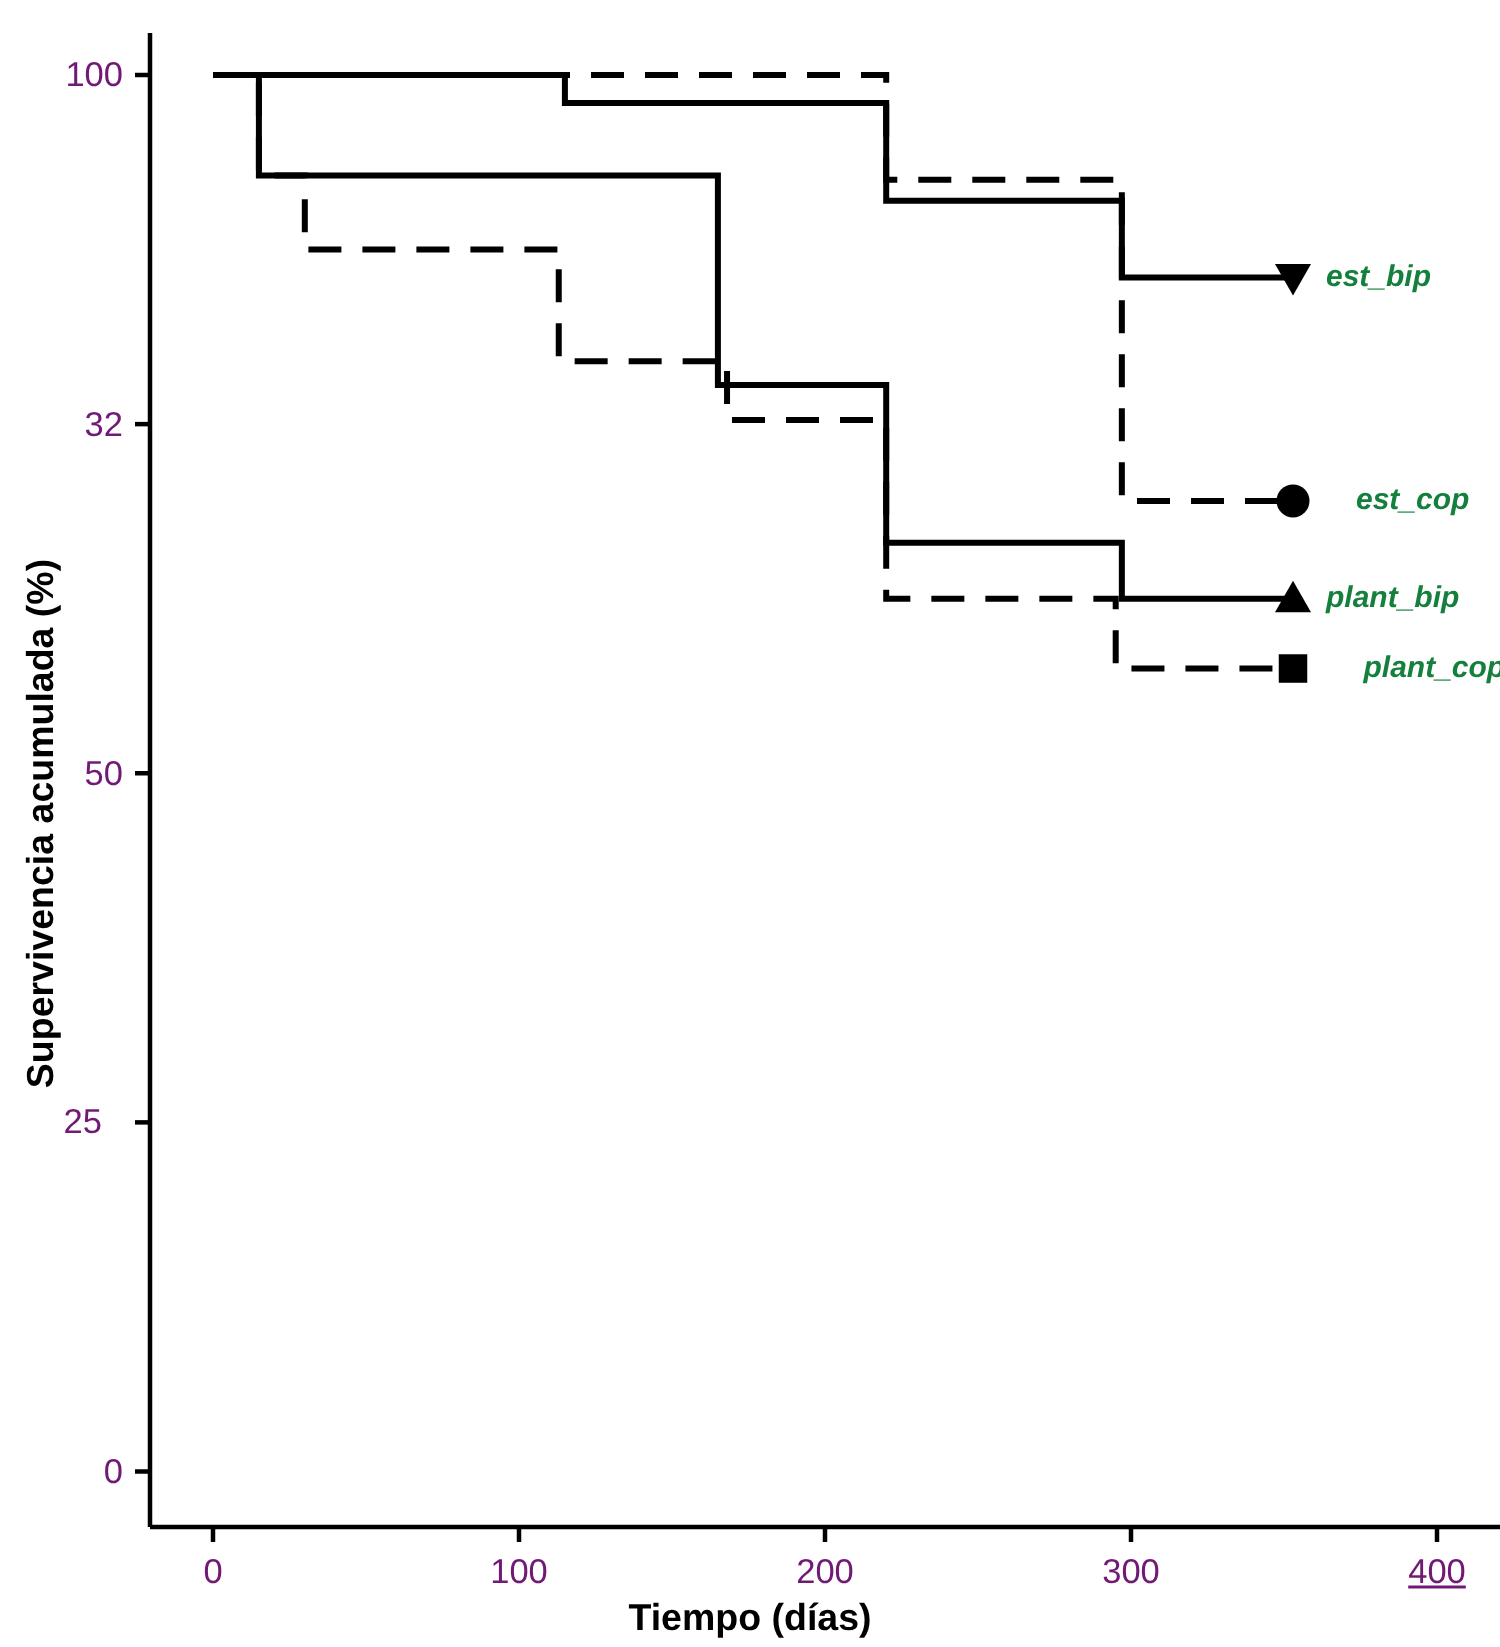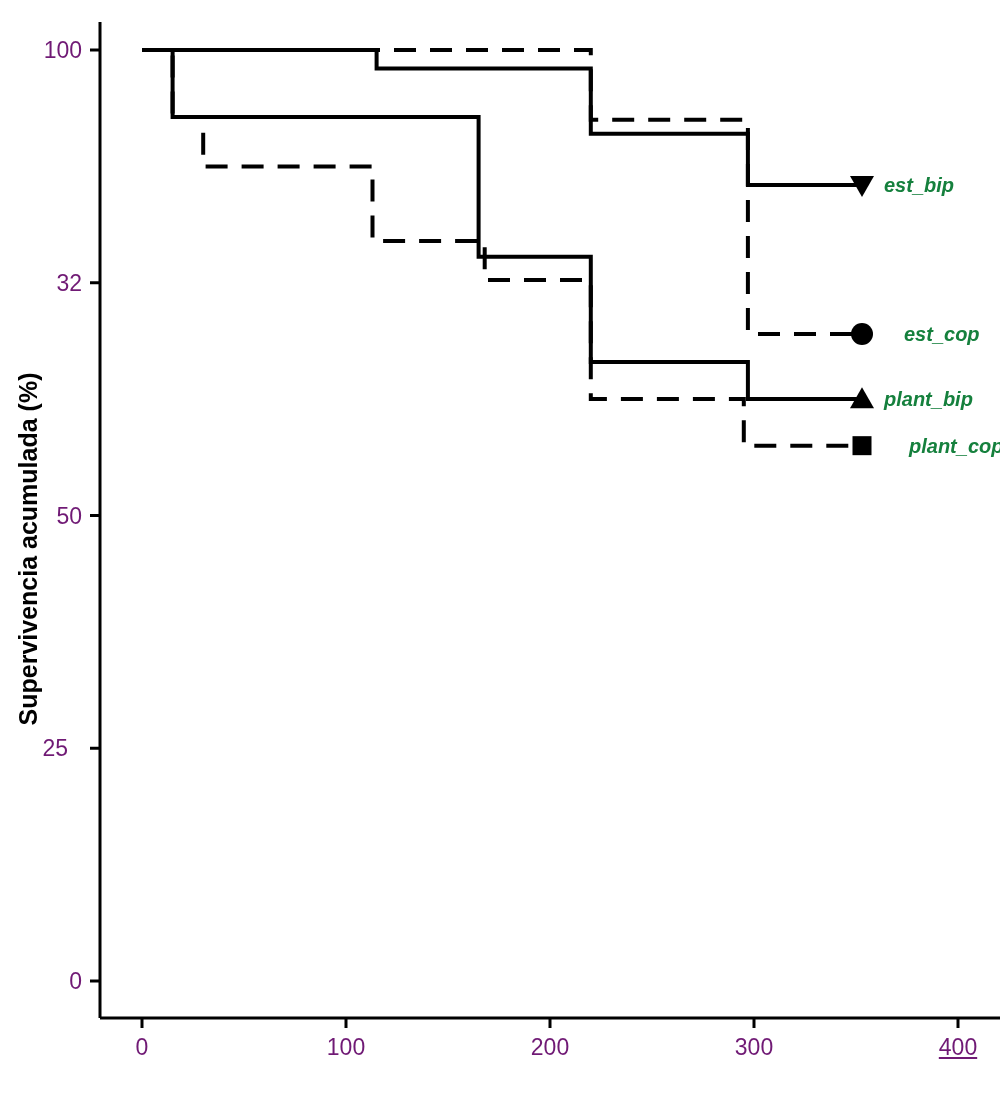--- a/index.html
+++ b/index.html
@@ -89,20 +89,21 @@
       <polyline points="142.0,50.0 376.6,50.0 376.6,50.0 590.8,50.0 590.8,119.8 747.9,119.8 747.9,334.0 860.1,334.0" fill="none" stroke="#000000" stroke-width="4" stroke-linecap="butt" stroke-linejoin="miter" stroke-dasharray="22,14"></polyline>
       <polyline points="142.0,50.0 172.6,50.0 172.6,117.0 478.6,117.0 478.6,256.7 590.8,256.7 590.8,361.9 747.9,361.9 747.9,399.1 860.1,399.1" fill="none" stroke="#000000" stroke-width="4" stroke-linecap="butt" stroke-linejoin="miter"></polyline>
       <polyline points="142.0,50.0 172.6,50.0 172.6,117.0 203.2,117.0 203.2,166.4 372.5,166.4 372.5,240.9 484.7,240.9 484.7,280.0 590.8,280.0 590.8,399.1 743.8,399.1 743.8,445.7 860.1,445.7" fill="none" stroke="#000000" stroke-width="4" stroke-linecap="butt" stroke-linejoin="miter" stroke-dasharray="22,14"></polyline>
       <polygon points="862,196.995 850,175.995 874,175.995" fill="#000"></polygon>
       <circle cx="862" cy="333.95500000000004" r="11" fill="#000"></circle>
       <polygon points="862,387.125 850,408.125 874,408.125" fill="#000"></polygon>
       <rect x="852.5" y="436.17499999999995" width="19" height="19" fill="#000"></rect>
     </svg>
 
   <div class="axis-title" id="ylabel">Supervivencia acumulada (%)</div>
+  <div class="axis-title" id="xlabel">Tiempo (días)</div>
 
   <div id="tick-layer">
       <div class="tick-label ytick" style="left: 82px; top: 981px;">0</div>
       <div class="tick-label ytick" style="left: 68px; top: 748.25px;">25</div>
       <div class="tick-label ytick" style="left: 82px; top: 515.5px;">50</div>
       <div class="tick-label ytick" style="left: 82px; top: 282.75px;">32</div>
       <div class="tick-label ytick" style="left: 82px; top: 50px;">100</div>
       <div class="tick-label xtick" style="left: 142px; top: 1034px;">0</div>
       <div class="tick-label xtick" style="left: 346px; top: 1034px;">100</div>
       <div class="tick-label xtick" style="left: 550px; top: 1034px;">200</div>

